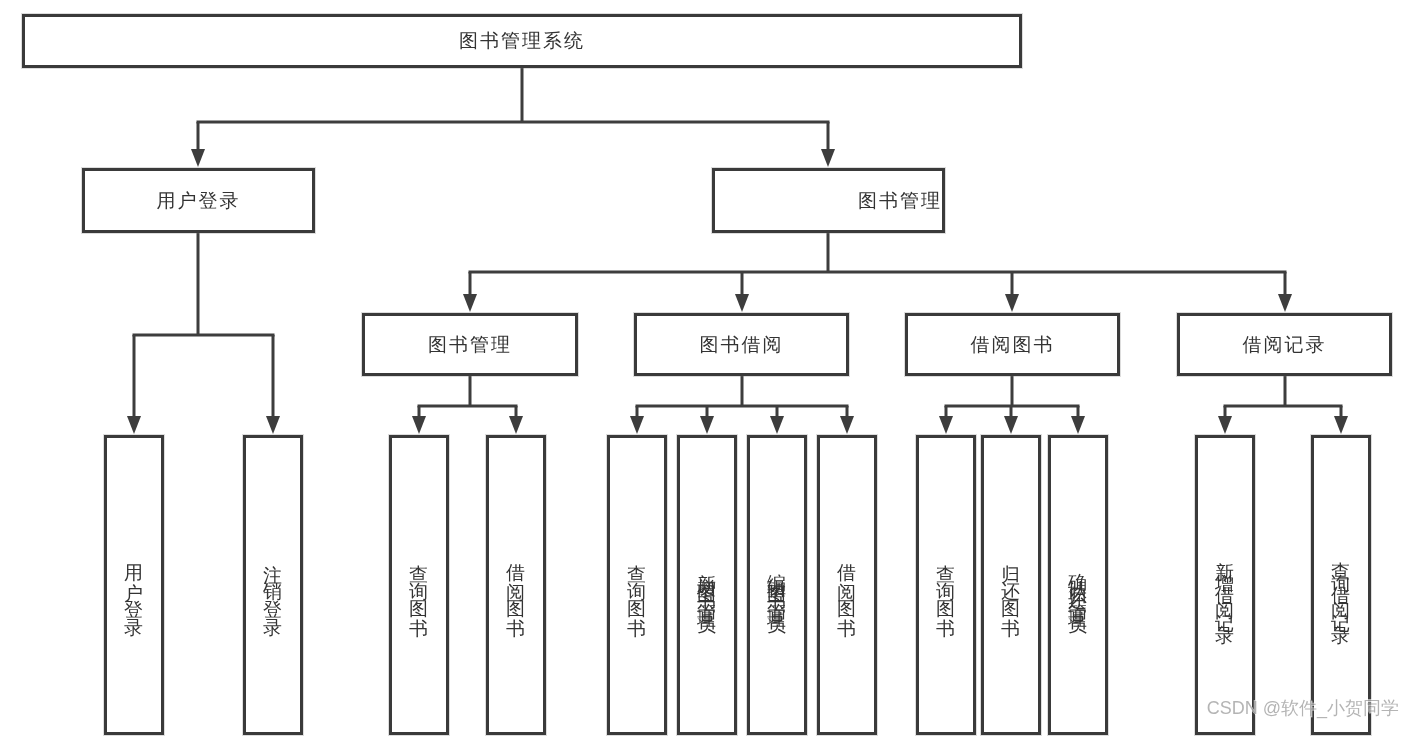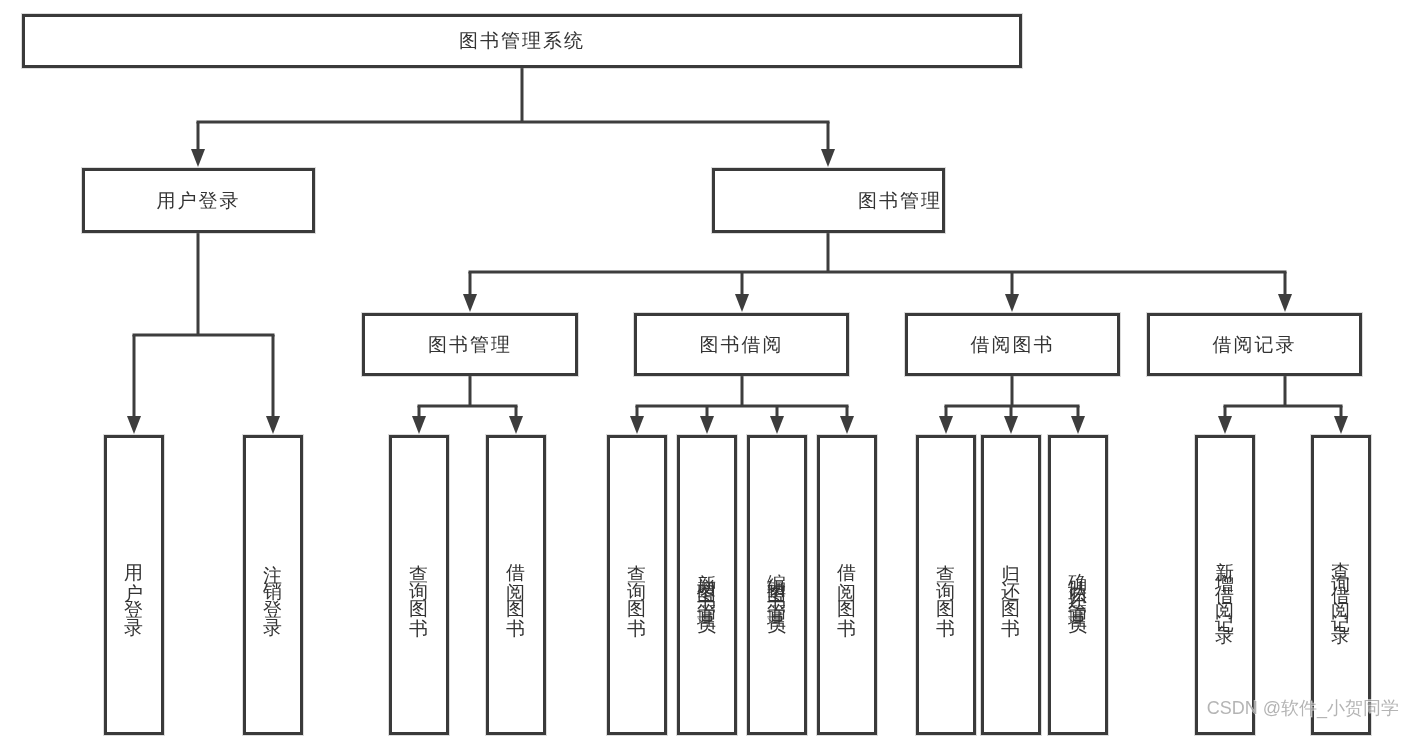--- a/index.html
+++ b/index.html
@@ -45,21 +45,21 @@
     color: var(--text-color);
   }
   .root-box   { left: 22px;  top: 14px;  width: 1000px; height: 54px; }
   .l2-box     { top: 168px; width: 233px; height: 65px; }
   .l2-box-0   { left: 82px; }
   .l2-box-1   { left: 712px; justify-content: flex-end; }
   .l3-box     { top: 313px; width: 215px; height: 63px; }
   .l3-box-0   { left: 362px; width: 216px; }
   .l3-box-1   { left: 634px; }
   .l3-box-2   { left: 905px; }
-  .l3-box-3   { left: 1147px; text-align: center; }
+  .l3-box-3   { left: 1177px; text-align: center; }
   .leaf       { top: 435px; width: 60px; height: 300px; border-width: 3px; }
   .leaf-label {
     writing-mode: vertical-rl;
     text-orientation: upright;
     font-size: 19px;
     line-height: 1;
     color: var(--text-color);
     white-space: nowrap;
   }
   .sp-wide  { letter-spacing: 18px; }

